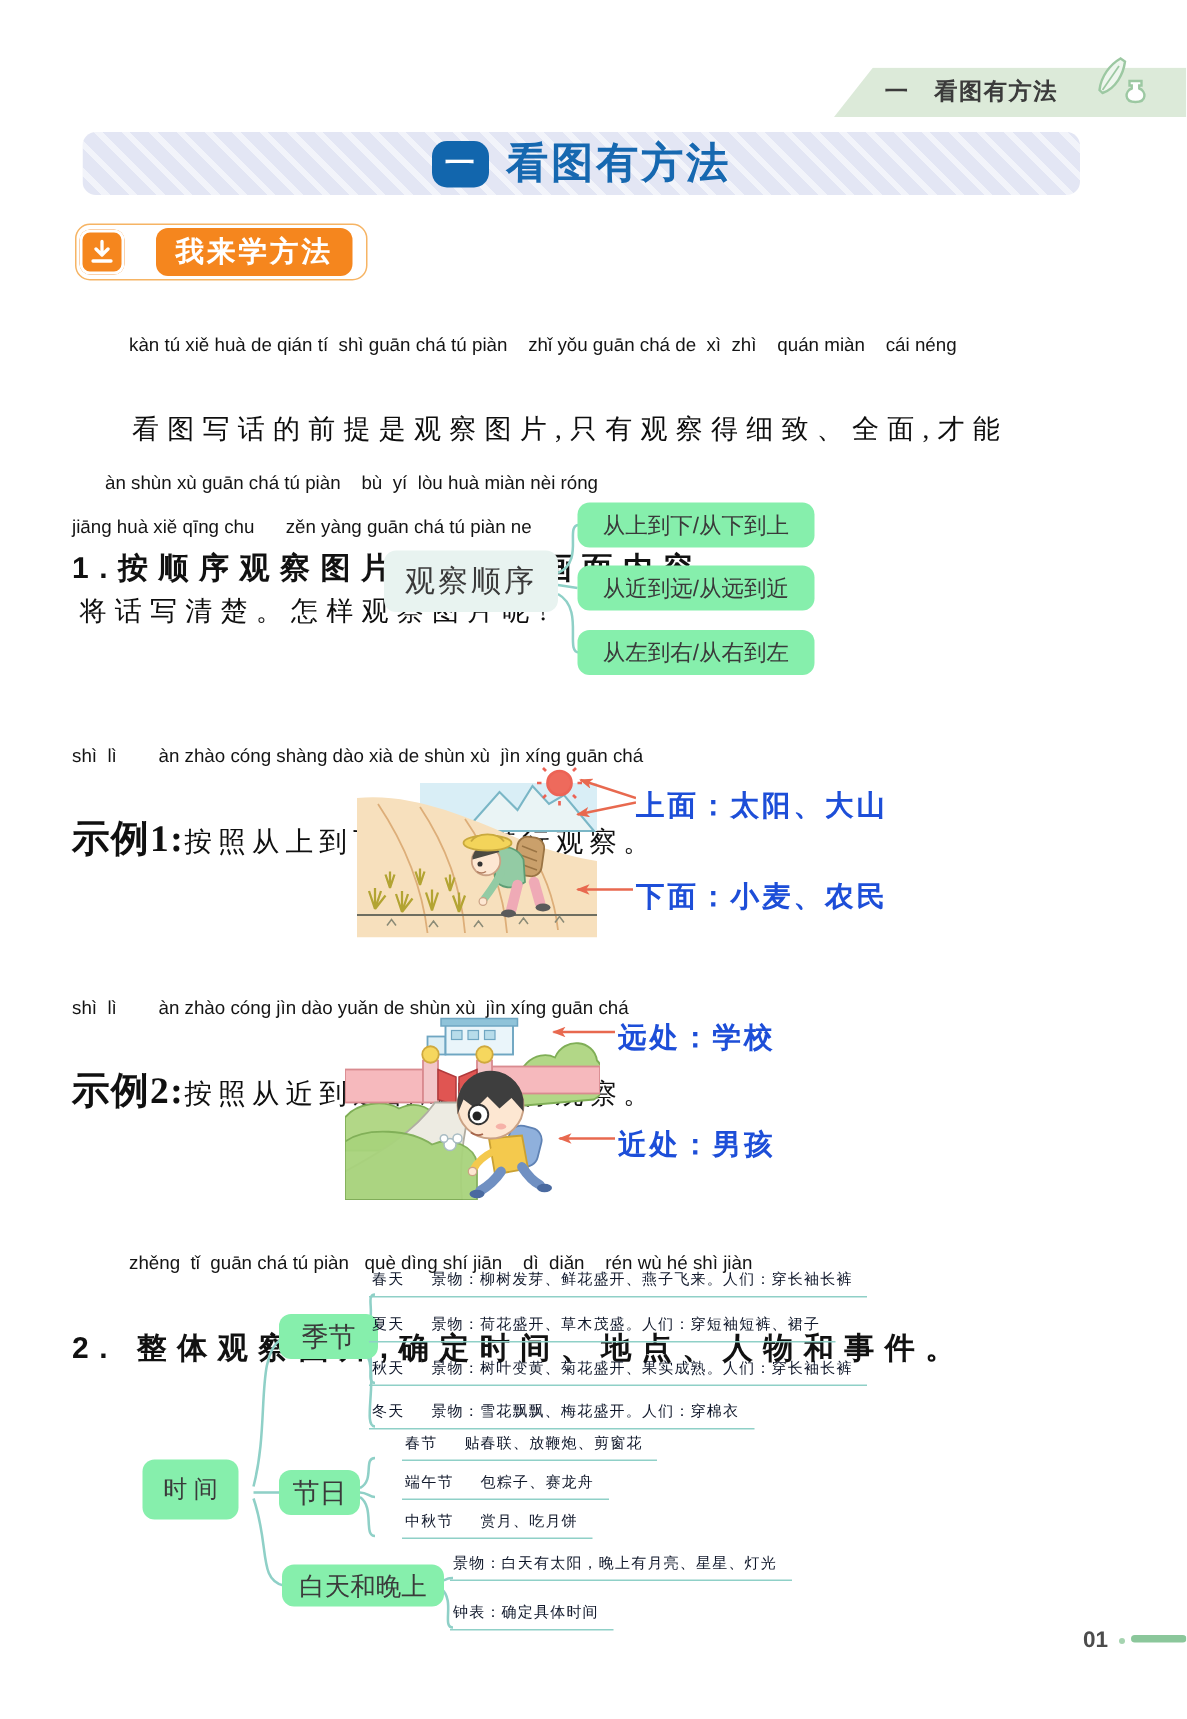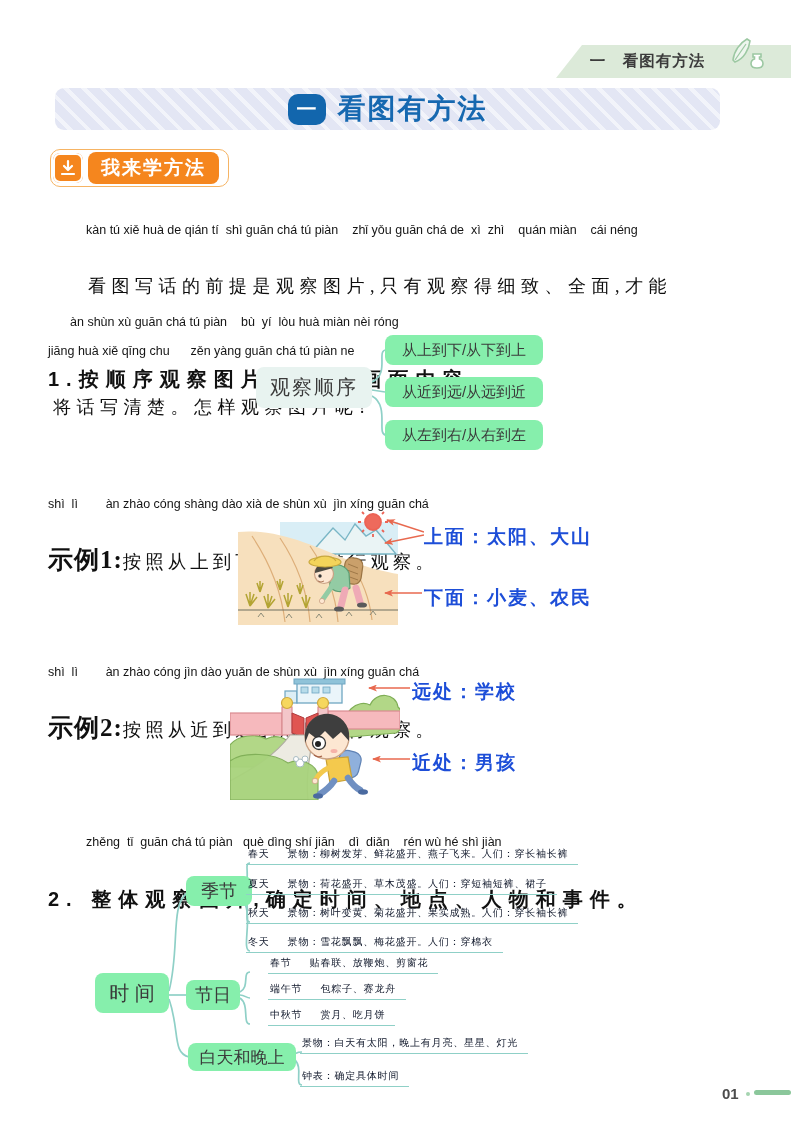--- a/index.html
+++ b/index.html
@@ -12,21 +12,21 @@
   .tab-ic{position:absolute;top:36px;right:22px;width:42px;height:42px;}
   
   .banner{position:absolute;left:55px;top:88px;width:665px;height:42px;border-radius:9px;
           background:#e3e6f4;
           background-image:repeating-linear-gradient(45deg,rgba(255,255,255,0) 0 9px,rgba(255,255,255,.55) 9px 13px);
           display:flex;align-items:center;justify-content:center;gap:12px;}
   .num-ic{width:38px;height:31px;border-radius:10px;background:#1266ad;color:#fff;font-weight:bold;
           font-size:20px;display:flex;align-items:center;justify-content:center;line-height:1;}
   .banner-t{font-size:28px;font-weight:bold;color:#1668b0;letter-spacing:2px;white-space:pre;}
   
-  .badge{position:absolute;left:50px;top:149px;display:flex;align-items:center;gap:5px;
+  .badge{position:absolute;left:50px;top:149px;display:flex;align-items:center;gap:21px;
          border:1.5px solid #f6b464;border-radius:10px;padding:2px 9px 2px 2px;background:#fff;text-align:right;}
   .badge-ic{width:30px;height:30px;border-radius:7px;background:#f5861e;box-shadow:inset 0 0 0 2px #fff;
             display:flex;align-items:center;justify-content:center;}
   .badge-pill{background:#f5861e;border-radius:8px;padding:3px 13px;color:#fff;font-weight:bold;
               font-size:19px;letter-spacing:2px;white-space:pre;}
   
   .tblock{position:absolute;white-space:pre;}
   .py{font-size:12.5px;color:#141414;white-space:pre;line-height:15px;}
   .zh-body{font-family:"Liberation Serif",serif;font-size:18px;color:#0e0e0e;letter-spacing:5.5px;
            white-space:pre;line-height:25px;}
@@ -252,21 +252,21 @@
         <path d="M240,45 C248,44 244,48 250,48"></path>
         <path d="M240,49 C254,56 242,77 250,77"></path>
         <path d="M240,52 C256,64 240,106 250,106"></path>
         <path d="M240,147 C250,142 242,127 250,127"></path>
         <path d="M240,150 C245,150 246,153 250,153"></path>
         <path d="M240,153 C250,160 242,179 250,179"></path>
         <path d="M294,209 C301,207 297,207 302,207"></path>
         <path d="M294,214 C304,222 294,240 302,240"></path>
       </g>
     </svg>
-    <div class="mbox" style="left:95px;top:128px;width:74px;height:40px;font-size:20px;font-weight:500">时 间</div>
+    <div class="mbox" style="left:95px;top:128px;width:64px;height:40px;font-size:16px;font-weight:500">时 间</div>
     <div class="mbox" style="left:186px;top:31px;width:66px;height:30px;font-size:18px;font-weight:500">季节</div>
     <div class="mbox" style="left:186px;top:135px;width:54px;height:30px;font-size:18px;font-weight:500">节日</div>
     <div class="mbox" style="left:188px;top:198px;width:108px;height:28px;font-size:17px;font-weight:500">白天和晚上</div>
 
     <div class="mm-row" style="left:246px;top:1px"><span class="k">春天</span><span>景物：柳树发芽、鲜花盛开、燕子飞来。人们：穿长袖长裤</span></div>
     <div class="mm-row" style="left:246px;top:31px"><span class="k">夏天</span><span>景物：荷花盛开、草木茂盛。人们：穿短袖短裤、裙子</span></div>
     <div class="mm-row" style="left:246px;top:89px"><span class="k">冬天</span><span>景物：雪花飘飘、梅花盛开。人们：穿棉衣</span></div>
     <div class="mm-row" style="left:246px;top:60px"><span class="k">秋天</span><span>景物：树叶变黄、菊花盛开、果实成熟。人们：穿长袖长裤</span></div>
 
     <div class="mm-row" style="left:268px;top:110px"><span class="k">春节</span><span>贴春联、放鞭炮、剪窗花</span></div>

